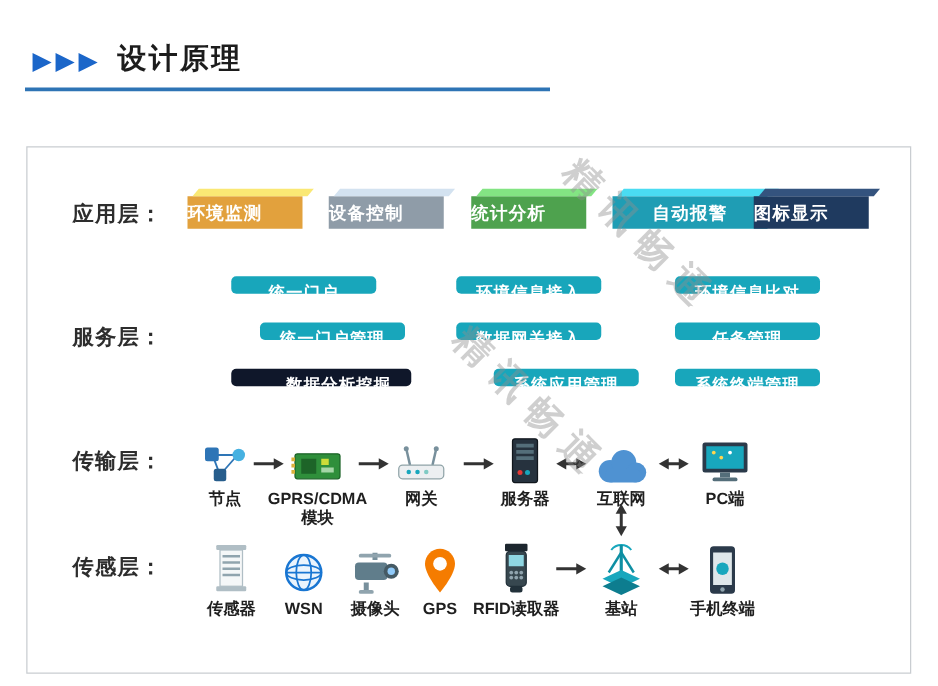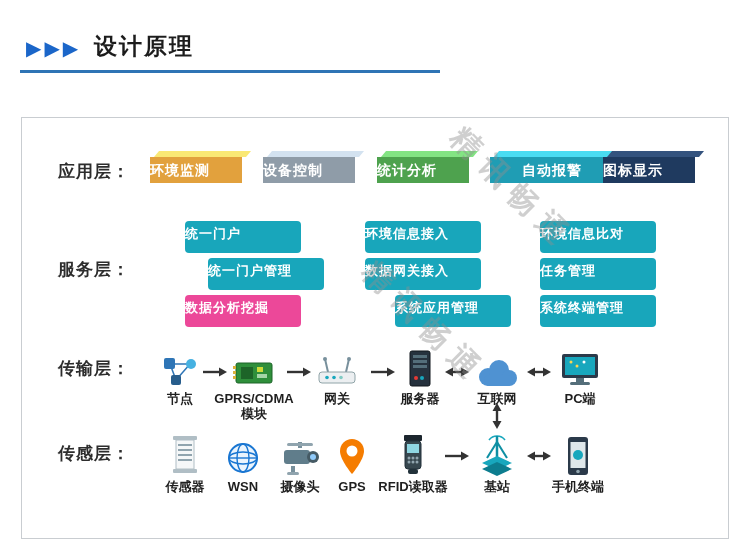--- a/index.html
+++ b/index.html
@@ -12,21 +12,21 @@
   
   .frame{position:absolute;left:21px;top:117px;width:706px;height:420px;border:1px solid #c9cdd1;background:#fff;}
   
   .layer-label{position:absolute;font-size:17px;font-weight:700;color:#2d2d2d;letter-spacing:1px;}
   
   .app-box{position:absolute;top:157px;width:92px;height:26px;}
   .app-box::before{content:"";position:absolute;left:4px;top:-6px;width:100%;height:6px;background:inherit;
         filter:brightness(1.45) saturate(.8);transform:skewX(-40deg);transform-origin:bottom left;}
   .app-label{display:block;text-align:left;line-height:26px;color:#fff;font-size:14px;font-weight:700;letter-spacing:1px;}
   
-  .svc{position:absolute;width:116px;height:32px;line-height:25px;border-radius:4px;text-align:left;
+  .svc{position:absolute;width:116px;height:14px;line-height:25px;border-radius:4px;text-align:center;
        color:#fff;font-size:13px;font-weight:700;letter-spacing:1px;}
   
   .node{position:absolute;text-align:center;}
   .node .ico{display:flex;align-items:flex-end;justify-content:center;}
   .t .ico{height:40px;}
   .s .ico{height:46px;}
   .nlab{font-size:13px;font-weight:700;color:#1f1f1f;margin-top:3px;line-height:15px;}
   .arrow{position:absolute;}
   
   .wm{position:absolute;font-size:30px;font-weight:700;color:#8f8f8f;opacity:.42;letter-spacing:10px;
@@ -62,21 +62,21 @@
   </div>
   <div class="app-box" style="left: 490px; background: rgb(31, 157, 180); padding-left: 32px;">
     <span class="app-label">自动报警</span>
   </div>
   <div class="app-box" style="left: 603px; background: rgb(31, 58, 95);">
     <span class="app-label">图标显示</span>
   </div>
 
   <div class="svc" style="left: 185px; top: 221px; background: rgb(24, 166, 187);">统一门户</div>
   <div class="svc" style="left: 185px; top: 258px; background: rgb(24, 166, 187); margin-left: 23px;">统一门户管理</div>
-  <div class="svc" style="left: 185px; top: 295px; background: #ec4899;">数据分析挖掘</div>
+  <div class="svc" style="left: 185px; top: 295px; background: #0f172a; padding-left: 28px;">数据分析挖掘</div>
   <div class="svc" style="left: 365px; top: 221px; background: rgb(24, 166, 187);">环境信息接入</div>
   <div class="svc" style="left: 365px; top: 258px; background: rgb(24, 166, 187);">数据网关接入</div>
   <div class="svc" style="left: 365px; top: 295px; background: rgb(24, 166, 187); margin-left: 30px;">系统应用管理</div>
   <div class="svc" style="left: 540px; top: 221px; background: rgb(24, 166, 187);">环境信息比对</div>
   <div class="svc" style="left: 540px; top: 258px; background: rgb(24, 166, 187);">任务管理</div>
   <div class="svc" style="left: 540px; top: 295px; background: rgb(24, 166, 187);">系统终端管理</div>
 
   <div class="node t" style="left:145px;top:348px;width:70px">
     <div class="ico">
       <svg width="36" height="32" viewBox="0 0 36 32">

